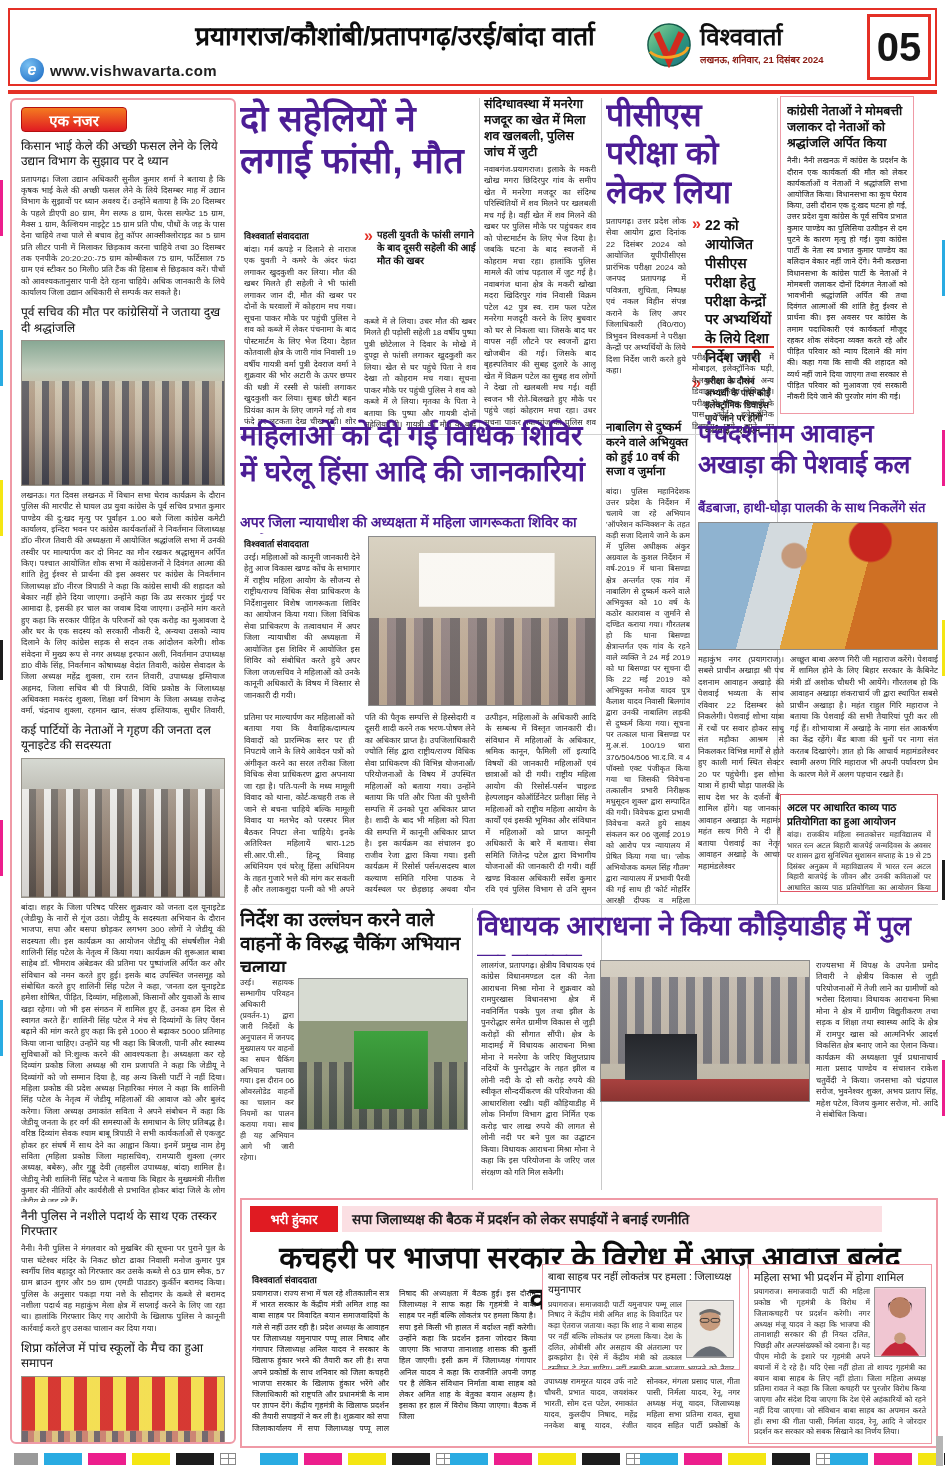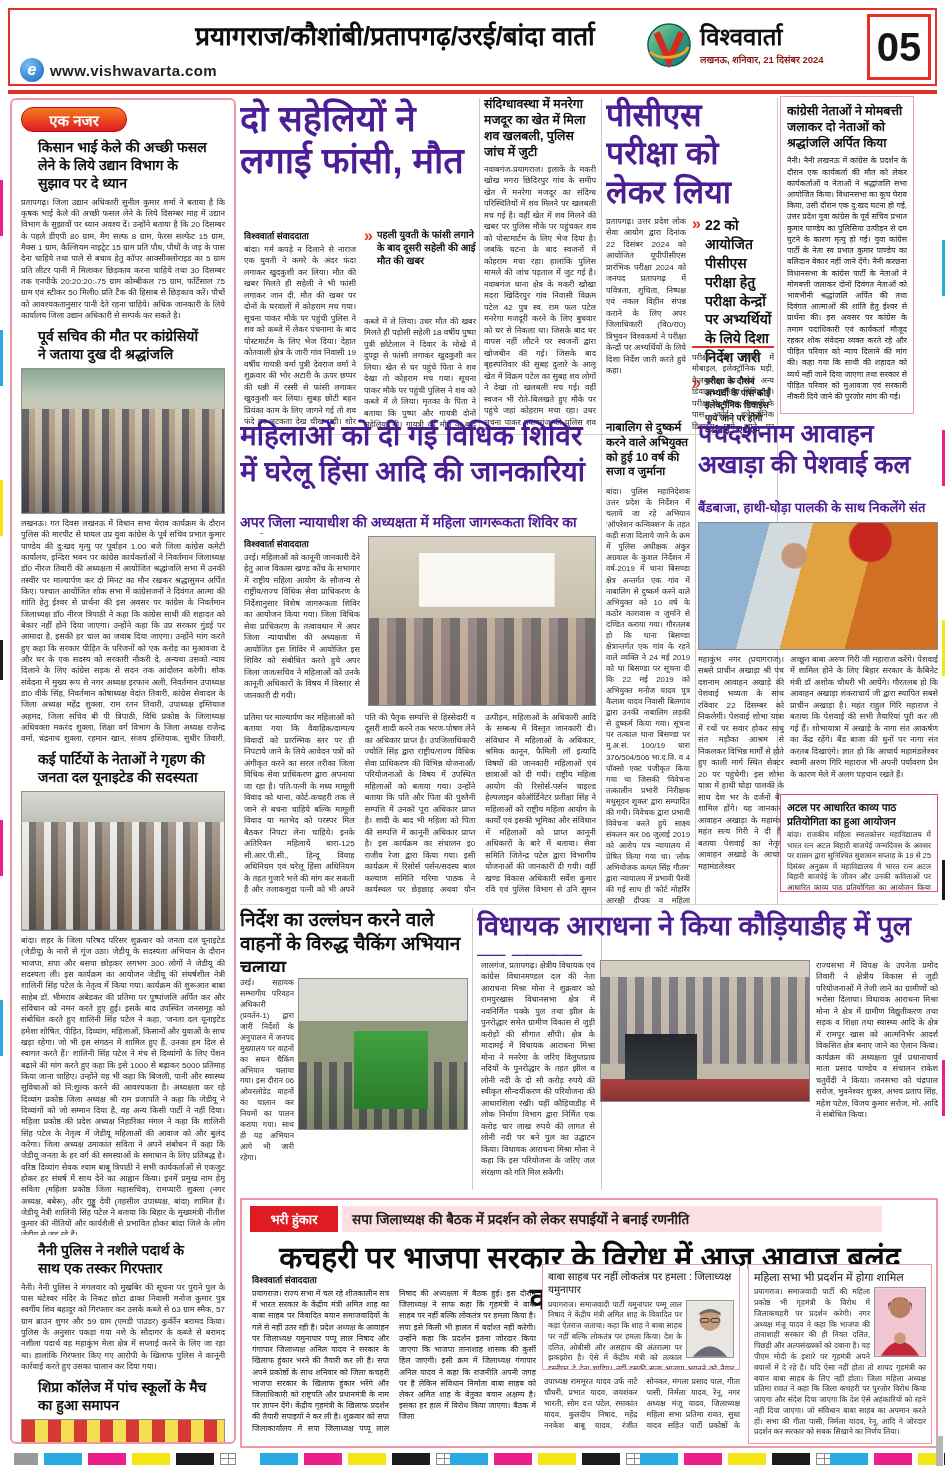--- a/index.html
+++ b/index.html
@@ -19,22 +19,22 @@
   .ie{width:24px;height:24px;border-radius:50%;background:radial-gradient(circle at 35% 30%,#79c0f2,#1565c0);color:#fff;font-weight:bold;font-style:italic;display:inline-flex;align-items:center;justify-content:center;font-size:16px}
   #url{font-size:15px;font-weight:bold;color:#222;letter-spacing:.4px}
   #regions{left:150px;top:12px;width:470px;text-align:center;font-size:26px;font-weight:bold;color:#0d0d0d;line-height:1.15}
   #brandblock{left:636px;top:12px;width:215px;display:flex;gap:8px;align-items:center}
   #brand{font-size:24px;font-weight:bold;color:#101010;line-height:1.05}
   #dateline{font-size:9.5px;font-weight:bold;color:#8a1a12;margin-top:3px}
   #pagenum{right:4px;top:4px;width:64px;height:66px;border:3px solid #e43026;display:flex;align-items:center;justify-content:center;font-size:40px;font-weight:bold;color:#161616}
   #redrule{left:8px;top:90px;width:929px;height:4px;background:#e43026}
   
   #rail{left:10px;top:98px;width:226px;height:1346px;border:2px solid #ef9aa6;border-radius:6px;padding:7px 9px;overflow:hidden;background:#fff}
-  #rail-chip{width:106px;height:25px;background:linear-gradient(180deg,#f47b20,#e01b22);border:1px solid #b40f0f;border-radius:12px;color:#fff;font-size:15px;font-weight:bold;display:flex;align-items:center;justify-content:center;margin-bottom:7px}
-  .rail-head{font-size:14px;line-height:1.28;font-weight:bold;color:#121212;margin:7px 17px 4px}
+  #rail-chip{width:106px;height:25px;background:linear-gradient(180deg,#f47b20,#e01b22);border:1px solid #b40f0f;border-radius:4px;color:#fff;font-size:15px;font-weight:bold;display:flex;align-items:center;justify-content:center;margin-bottom:7px}
+  .rail-head{font-size:12px;line-height:1.28;font-weight:normal;color:#121212;margin:7px 0 4px}
   .rail-body{font-size:8.1px;line-height:1.4;text-align:justify;color:#262626}
   .railphoto{width:100%;border:1px solid #979289;margin:4px 0}
   
   .photo{position:absolute;border:1px solid #8b8b8b}
   .ph-congress{background:repeating-linear-gradient(90deg,rgba(25,30,55,.55) 0 7px,rgba(150,115,95,.35) 7px 13px,rgba(225,215,200,.25) 13px 20px) 0 100%/100% 72% no-repeat,linear-gradient(180deg,#88a894 0%,#c2cdbd 20%,#cabfa8 34%,#b3a592 60%,#6e6860 100%)}
   .ph-jdu{background:repeating-linear-gradient(90deg,rgba(255,255,255,.7) 0 7px,rgba(60,50,48,.5) 7px 14px,rgba(130,95,75,.35) 14px 22px) 0 100%/100% 78% no-repeat,linear-gradient(#d6d9d2,#938b80 70%,#6f685f)}
   .ph-college{background:repeating-linear-gradient(90deg,rgba(215,50,45,.95) 0 13px,rgba(246,225,80,.95) 13px 26px) 0 0/100% 42% no-repeat,repeating-linear-gradient(90deg,rgba(45,40,70,.55) 0 6px,rgba(205,70,60,.45) 6px 12px,rgba(240,205,90,.45) 12px 18px) 0 100%/100% 58% no-repeat,#cbb9a2}
   .ph-legal{background:linear-gradient(rgba(252,250,246,.95),rgba(252,250,246,.95)) 55% 14%/60% 32% no-repeat,repeating-linear-gradient(90deg,rgba(55,48,62,.55) 0 10px,rgba(185,155,135,.4) 10px 18px,rgba(95,75,95,.45) 18px 27px) 0 100%/100% 52% no-repeat,linear-gradient(#d9d2c2,#b7aa95)}
   .ph-akhada{background:radial-gradient(circle at 72% 14%,#c8271f 0 10%,rgba(0,0,0,0) 11%),radial-gradient(circle at 40% 26%,#c59a7c 0 7%,rgba(0,0,0,0) 8%),linear-gradient(105deg,#8fb3d0 0 26%,#d3dade 26% 42%,#e2a33e 42% 66%,#cf7024 66% 100%)}
   .ph-auto{background:linear-gradient(#3fa23f,#2b7c2b) 58% 72%/44% 52% no-repeat,repeating-linear-gradient(90deg,rgba(35,35,55,.5) 0 8px,rgba(160,150,130,.3) 8px 15px) 0 100%/100% 45% no-repeat,linear-gradient(#d7dbd2 0 28%,#90997c 28% 65%,#72805f)}

